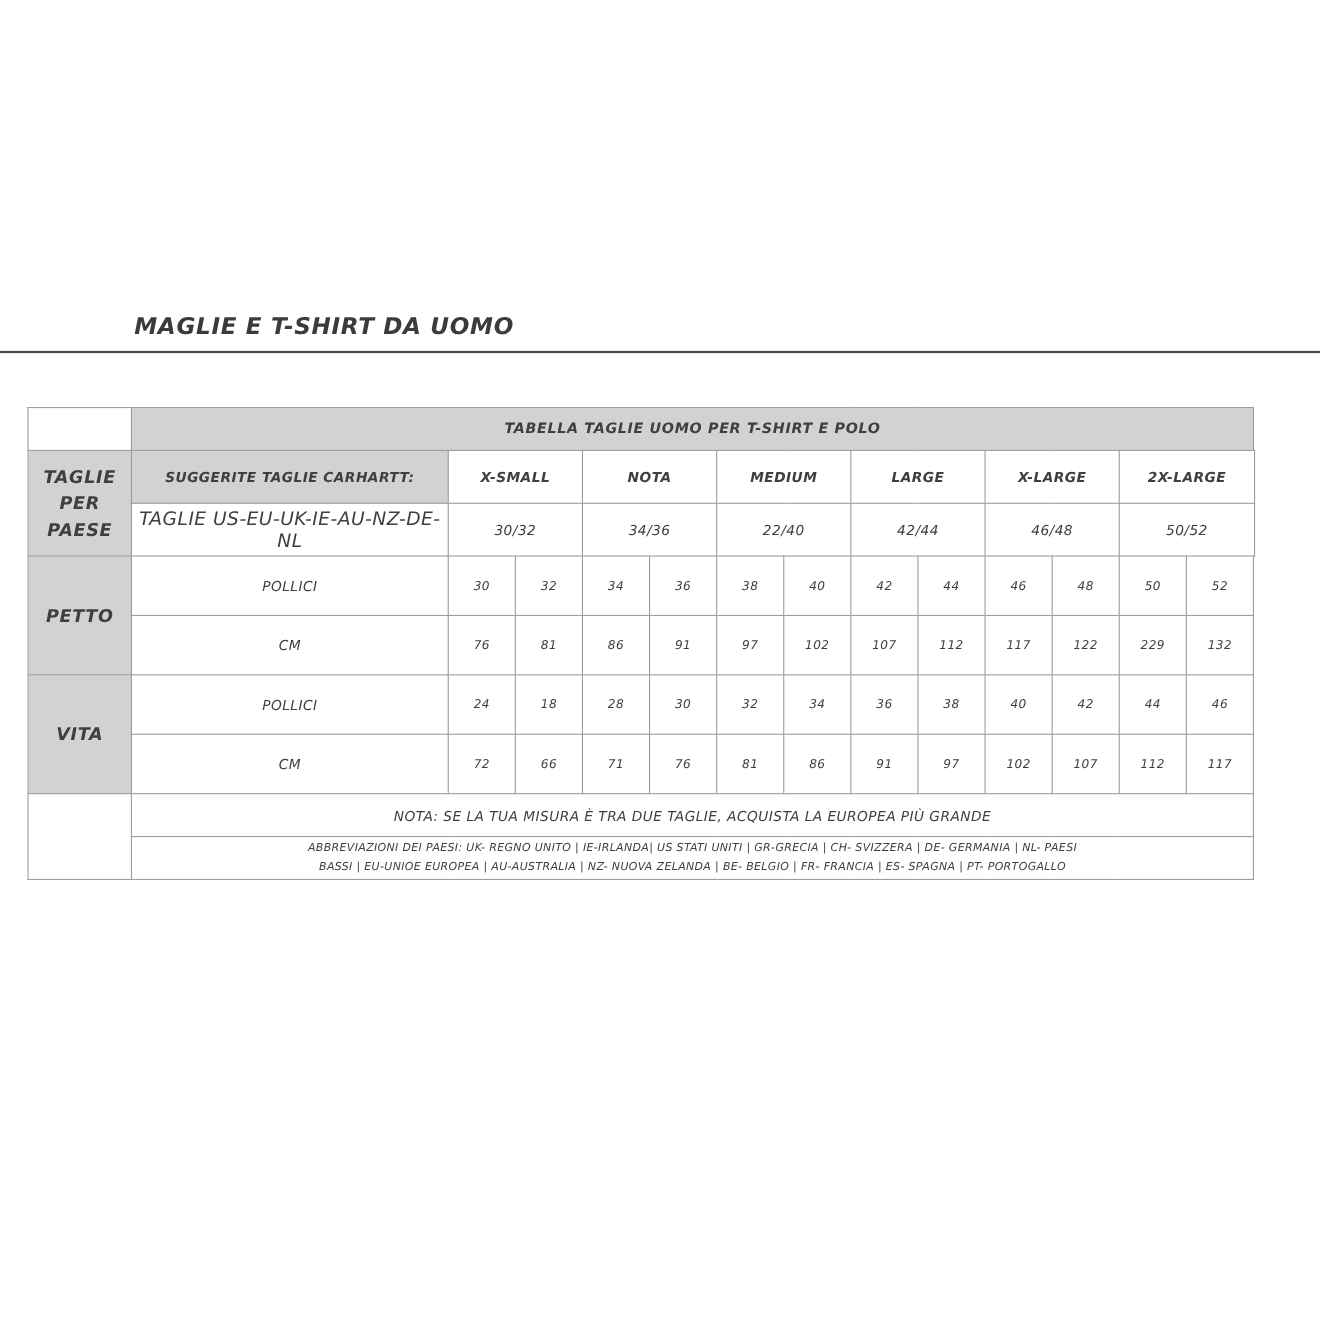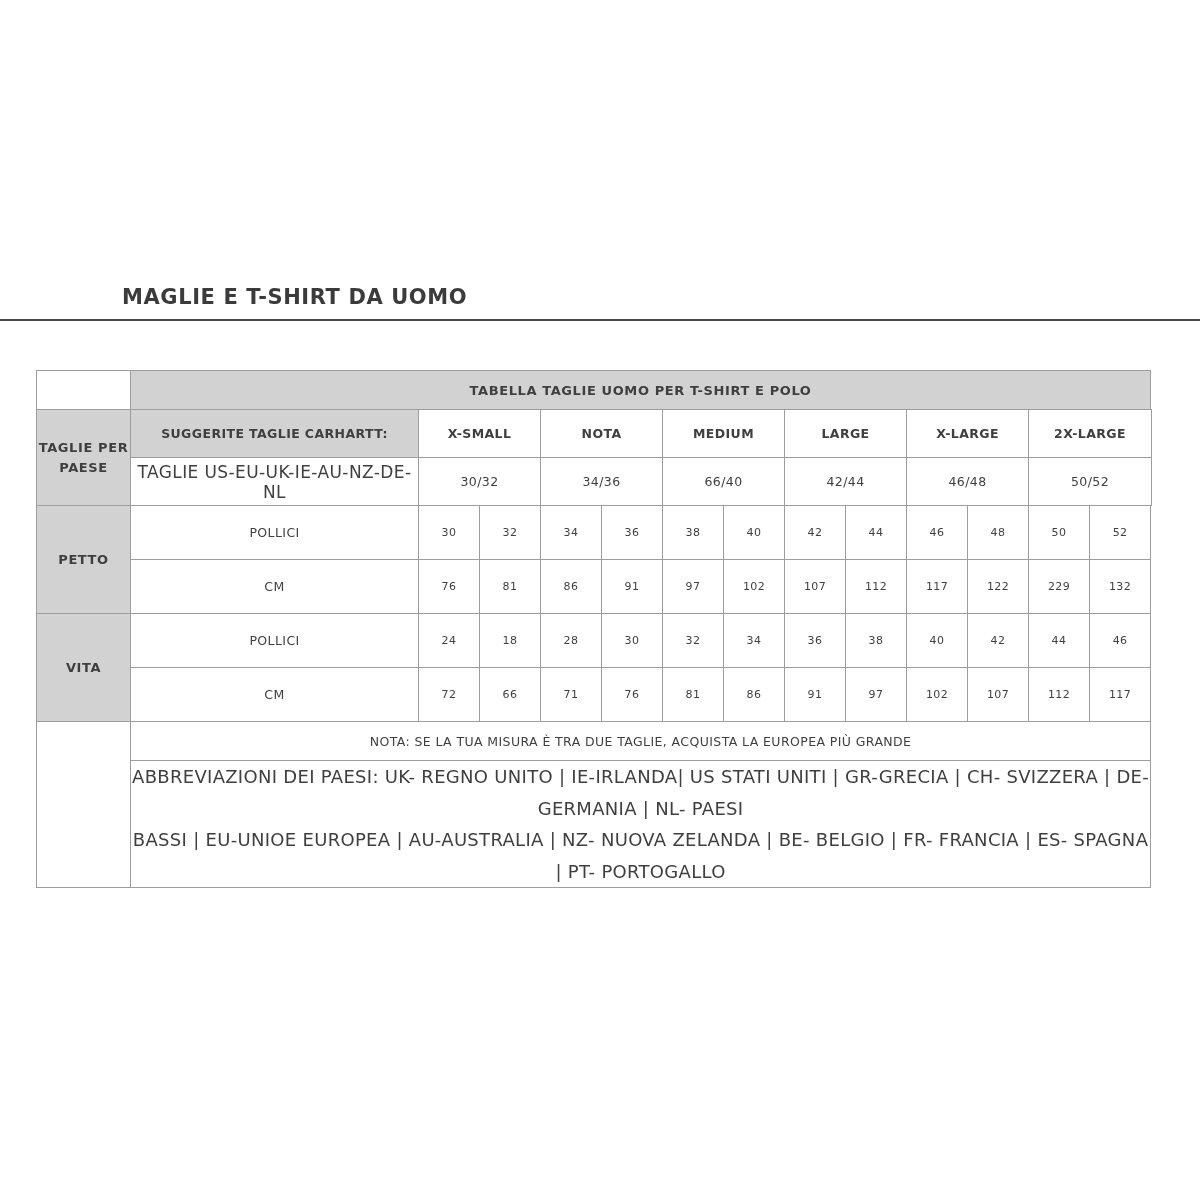--- a/index.html
+++ b/index.html
@@ -12,20 +12,21 @@
     height: 1200px;
     font-family: "DejaVu Sans", sans-serif;
     color: #3a3a3a;
     overflow: hidden;
   }
   .page {
     position: relative;
     width: 1184px;
     height: 1200px;
     box-sizing: border-box;
+    font-style: italic;
   }
   .title-block {
     position: absolute;
     left: 0;
     top: 285px;
     width: 1200px;
   }
   .title {
     font-size: 21px;
     font-weight: bold;
@@ -36,21 +37,21 @@
     font-family: "DejaVu Sans", sans-serif;
   }
   .title-rule {
     height: 2px;
     background: #4a4a4a;
     width: 1200px;
   }
 
   table.sizes {
     position: absolute;
-    left: 36px;
+    left: 25px;
     top: 370px;
     width: 1116px;
     border-collapse: collapse;
     table-layout: fixed;
     font-size: 12.5px;
     letter-spacing: 0.4px;
   }
   table.sizes td {
     border: 1px solid #9d9d9d;
     text-align: center;
@@ -87,31 +88,31 @@
     font-size: 12.5px;
     margin-left: 24px;
   }
   .label-left-normal {
     text-align: left;
     padding-left: 14px;
     font-size: 17px;
   }
   .side-label {
     font-weight: bold;
-    font-size: 13px;
+    font-size: 16px;
     letter-spacing: 0.6px;
     line-height: 1.5;
   }
   .note {
     font-size: 12.5px;
     letter-spacing: 0.4px;
     height: 52px;
   }
   .abbrev {
-    font-size: 18px;
+    font-size: 10px;
     letter-spacing: 0.3px;
     line-height: 1.75;
     height: 84px;
     padding: 6px 18px;
   }
   .cell-num { font-size: 11px; }
 </style>
 </head>
 <body>
 
@@ -154,21 +155,21 @@
         <td class="white bold" colspan="2">MEDIUM</td>
         <td class="white bold" colspan="2">LARGE</td>
         <td class="white bold" colspan="2">X-LARGE</td>
         <td class="white bold" colspan="3">2X-LARGE</td>
       </tr>
 
       <tr class="row-mid">
         <td class="white label-left-normal">TAGLIE US-EU-UK-IE-AU-NZ-DE-NL</td>
         <td class="white" colspan="2">30/32</td>
         <td class="white" colspan="2">34/36</td>
-        <td class="white" colspan="2">66/40</td>
+        <td class="white" colspan="2">22/40</td>
         <td class="white" colspan="2">42/44</td>
         <td class="white" colspan="2">46/48</td>
         <td class="white" colspan="3">50/52</td>
       </tr>
 
       <tr class="row-tall">
         <td class="gray side-label" rowspan="2">PETTO</td>
         <td class="white">POLLICI</td>
         <td class="white cell-num">30</td>
         <td class="white cell-num">32</td>

